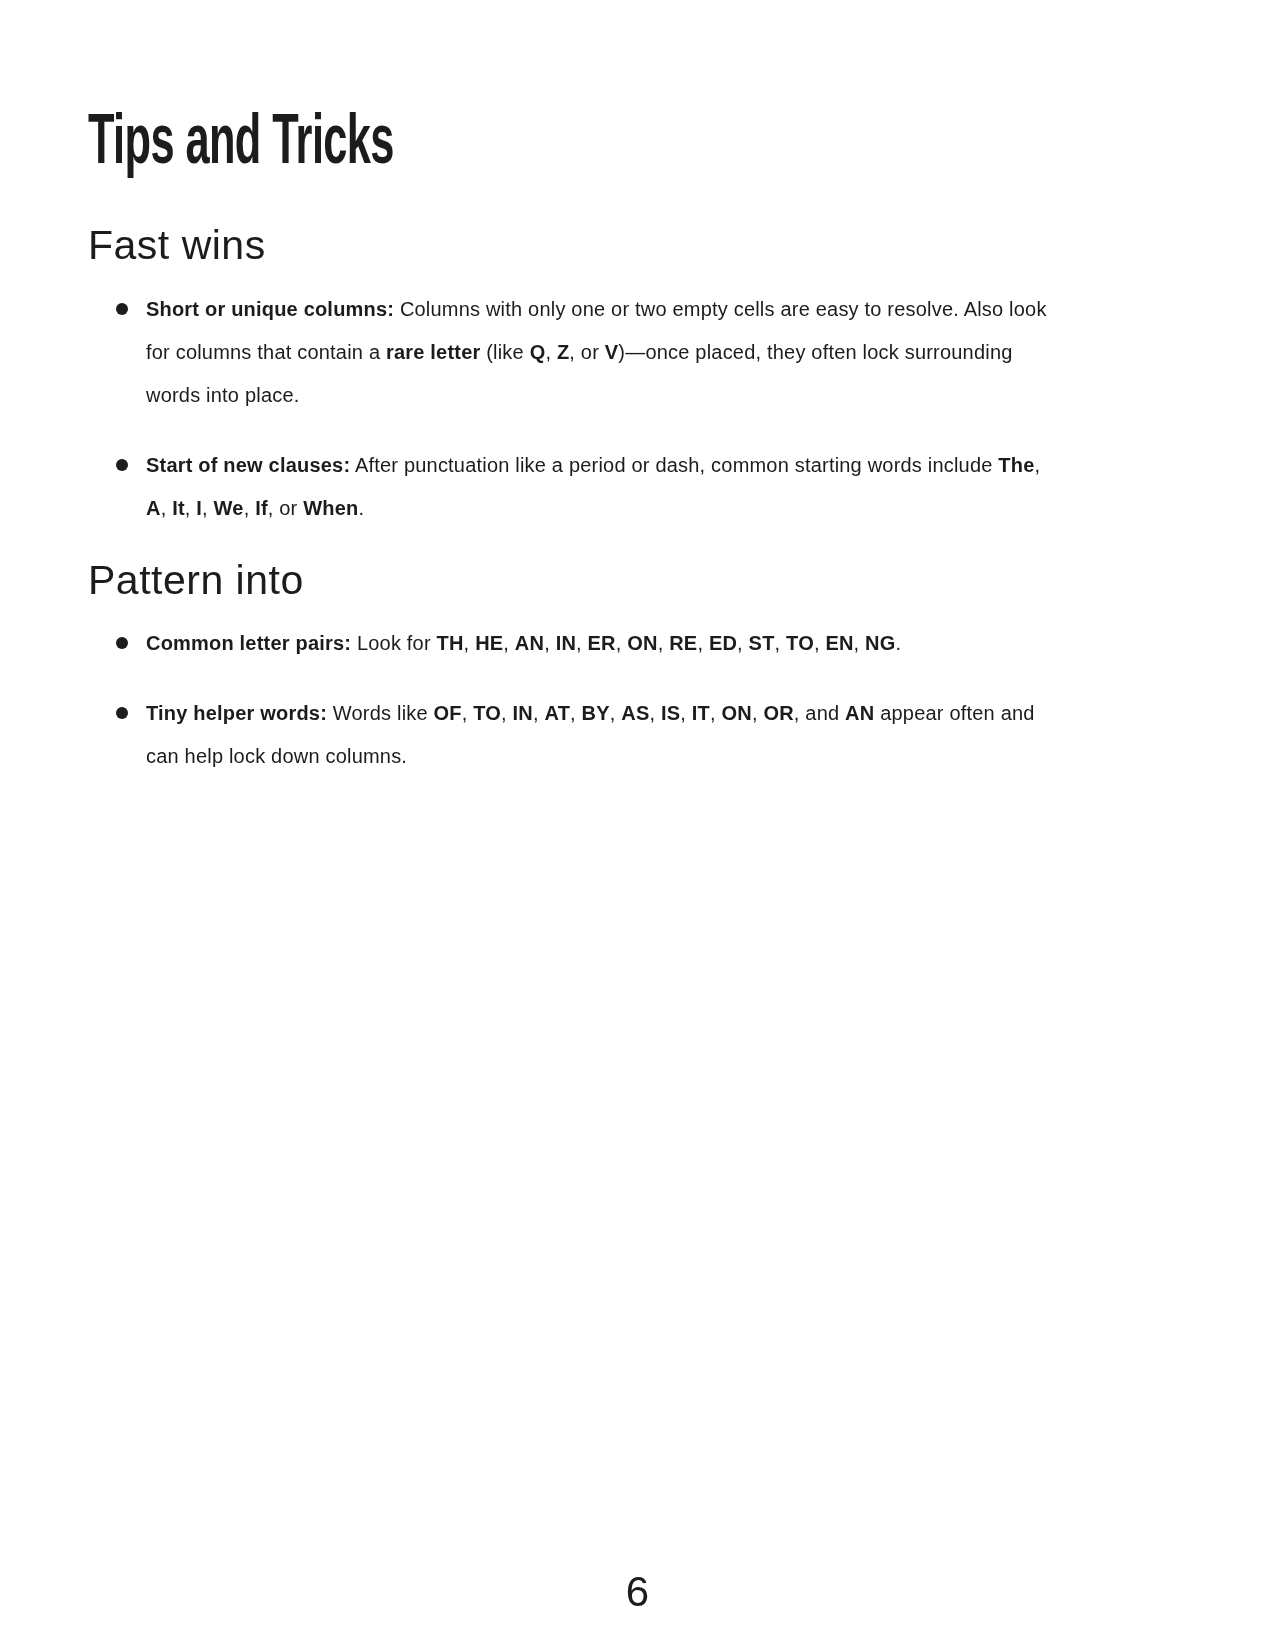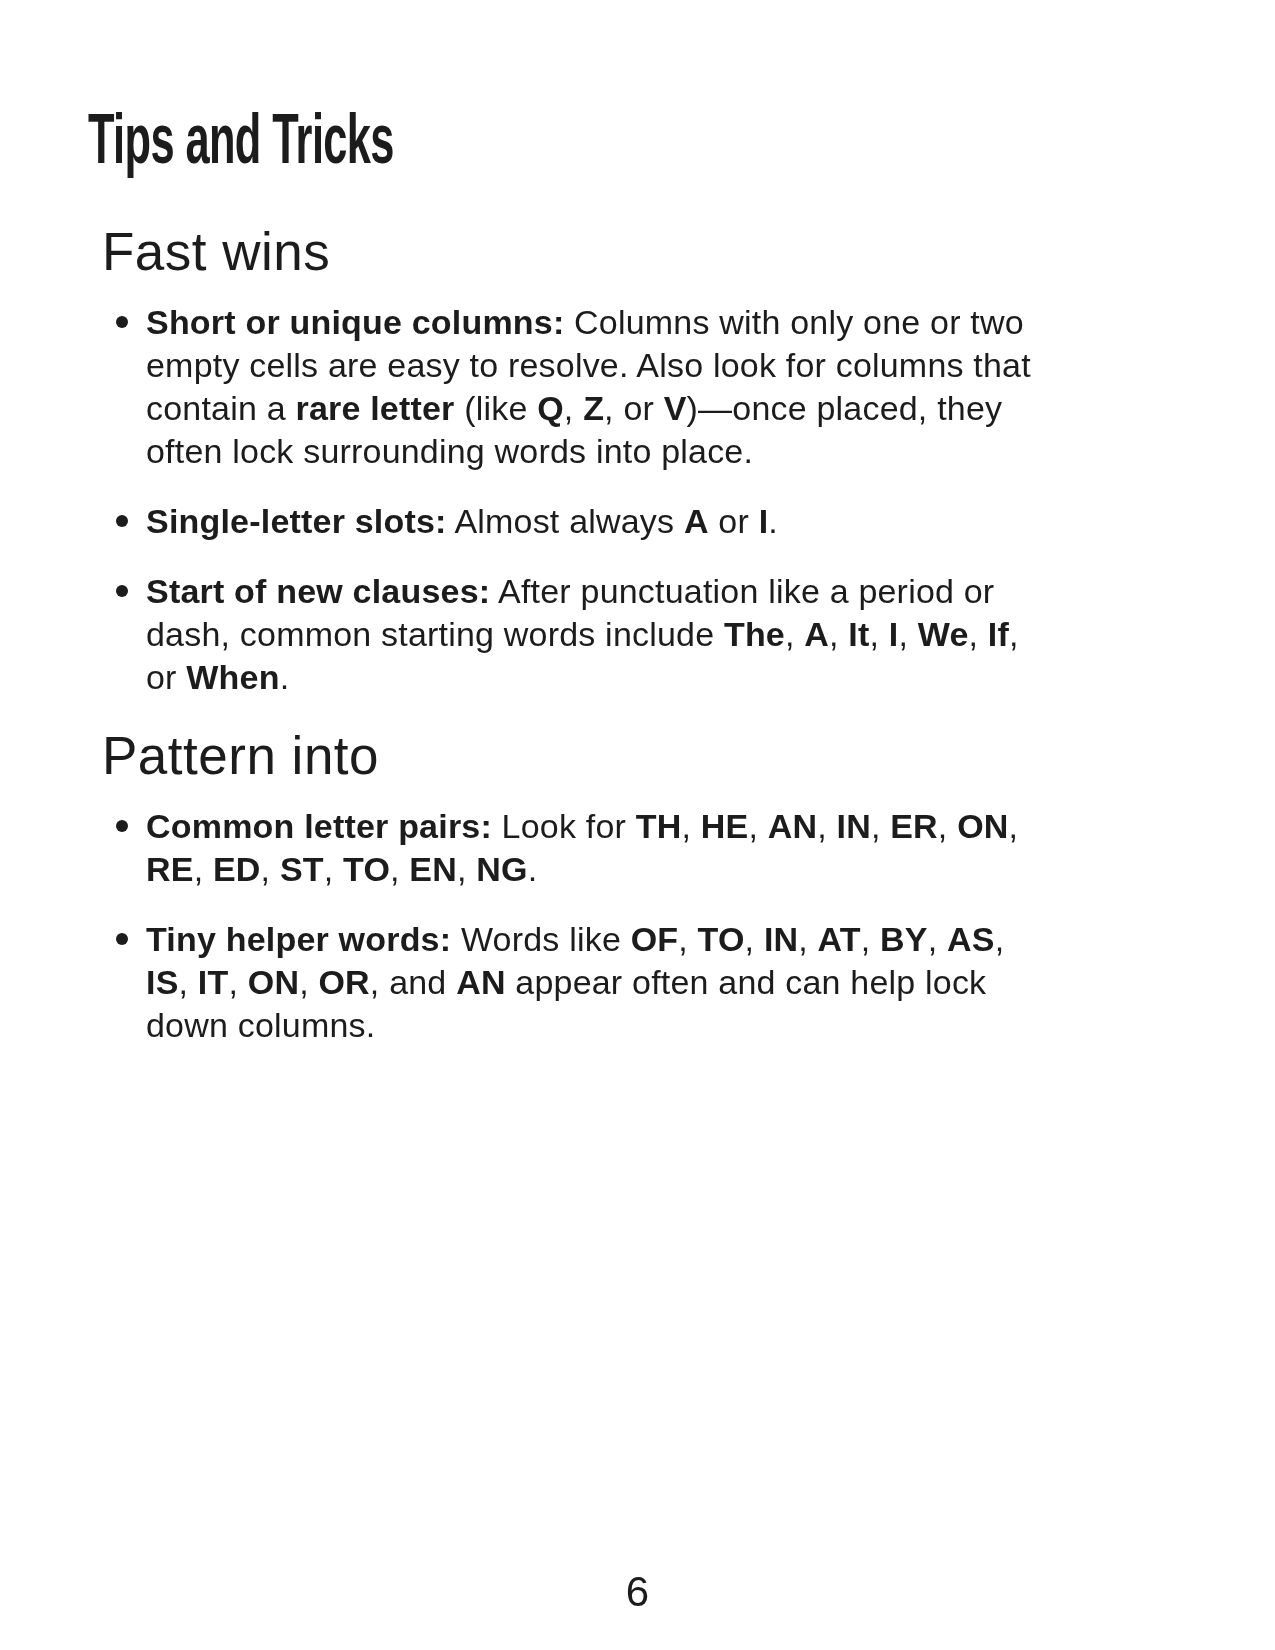--- a/index.html
+++ b/index.html
@@ -26,36 +26,36 @@
     letter-spacing: -1px;
     margin: 0;
     white-space: nowrap;
     transform: scaleX(0.62);
     transform-origin: left center;
   }
   .section { margin: 0; }
   .section-fast-wins { margin-top: 44px; }
   .section-pattern-power { margin-top: 20px; }
   .section-heading {
-    font-size: 53px;
+    font-size: 41px;
     font-weight: 400;
     line-height: 1.15;
-    margin: 14px;
+    margin: 0;
     letter-spacing: 0.5px;
   }
   ul.bullet-list {
     list-style: none;
     margin: 18px 0 0 0;
     padding: 0;
     max-width: 965px;
   }
   ul.bullet-list li {
     position: relative;
     padding-left: 58px;
-    font-size: 34px;
+    font-size: 20px;
     line-height: 43px;
     letter-spacing: 0.2px;
     margin: 0 0 27px 0;
   }
   ul.bullet-list li::before {
     content: "";
     position: absolute;
     left: 28px;
     top: 15px;
     width: 12px;
@@ -78,21 +78,20 @@
 <body>
 
 <div class="page">
 
   <h1 class="doc-title">Tips and Tricks</h1>
 
   <section class="section section-fast-wins">
     <h2 class="section-heading">Fast wins</h2>
     <ul class="bullet-list">
         <li><span class="bold">Short or unique columns:</span><span> Columns with only one or two empty cells are easy to resolve. Also look for columns that contain a </span><span class="bold">rare letter</span><span> (like </span><span class="bold">Q</span><span>, </span><span class="bold">Z</span><span>, or </span><span class="bold">V</span><span>)—once placed, they often lock surrounding words into place.</span></li>
-        <li><span class="bold">Single-letter slots:</span><span> Almost always </span><span class="bold">A</span><span> or </span><span class="bold">I</span><span>.</span></li>
         <li><span class="bold">Start of new clauses:</span><span> After punctuation like a period or dash, common starting words include </span><span class="bold">The</span><span>, </span><span class="bold">A</span><span>, </span><span class="bold">It</span><span>, </span><span class="bold">I</span><span>, </span><span class="bold">We</span><span>, </span><span class="bold">If</span><span>, or </span><span class="bold">When</span><span>.</span></li>
       </ul>
   </section>
 
   <section class="section section-pattern-power">
     <h2 class="section-heading">Pattern into</h2>
     <ul class="bullet-list">
         <li><span class="bold">Common letter pairs:</span><span> Look for </span><span class="bold">TH</span><span>, </span><span class="bold">HE</span><span>, </span><span class="bold">AN</span><span>, </span><span class="bold">IN</span><span>, </span><span class="bold">ER</span><span>, </span><span class="bold">ON</span><span>, </span><span class="bold">RE</span><span>, </span><span class="bold">ED</span><span>, </span><span class="bold">ST</span><span>, </span><span class="bold">TO</span><span>, </span><span class="bold">EN</span><span>, </span><span class="bold">NG</span><span>.</span></li>
         <li><span class="bold">Tiny helper words:</span><span> Words like </span><span class="bold">OF</span><span>, </span><span class="bold">TO</span><span>, </span><span class="bold">IN</span><span>, </span><span class="bold">AT</span><span>, </span><span class="bold">BY</span><span>, </span><span class="bold">AS</span><span>, </span><span class="bold">IS</span><span>, </span><span class="bold">IT</span><span>, </span><span class="bold">ON</span><span>, </span><span class="bold">OR</span><span>, and </span><span class="bold">AN</span><span> appear often and can help lock down columns.</span></li>
       </ul>

